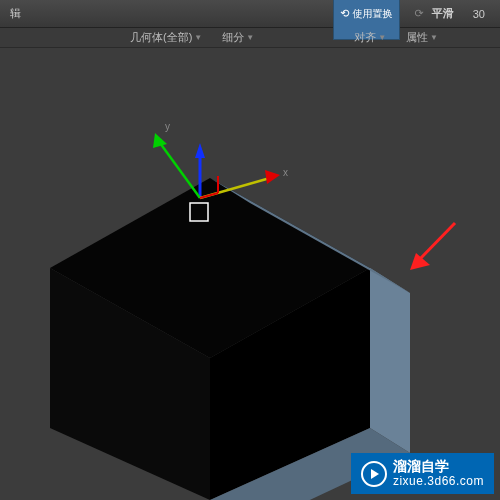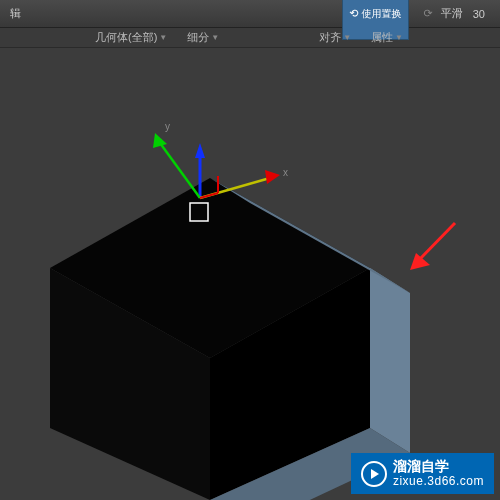--- a/index.html
+++ b/index.html
@@ -84,31 +84,32 @@
     }
     .iso-icon::after {
       content: "";
       position: absolute;
       inset: 3px;
       background: linear-gradient(135deg, #5a7a9a 50%, #3a5070 50%);
     }
     .smooth-label {
       padding-left: 5px;
       color: #ccc;
+      font-weight: bold;
     }
     .smooth-value {
       color: #ccc;
-      margin-left: 10px;
+      margin-left: 19px;
     }
     .secondary-bar {
       height: 20px;
       background: #3a3a3a;
       display: flex;
       align-items: flex-end;
-      padding-left: 85px;
+      padding-left: 120px;
       border-bottom: 1px solid #2a2a2a;
     }
     .sec-item {
       padding: 2px 10px;
       color: #bbb;
       display: flex;
       align-items: center;
     }
     .viewport {
       width: 500px;

